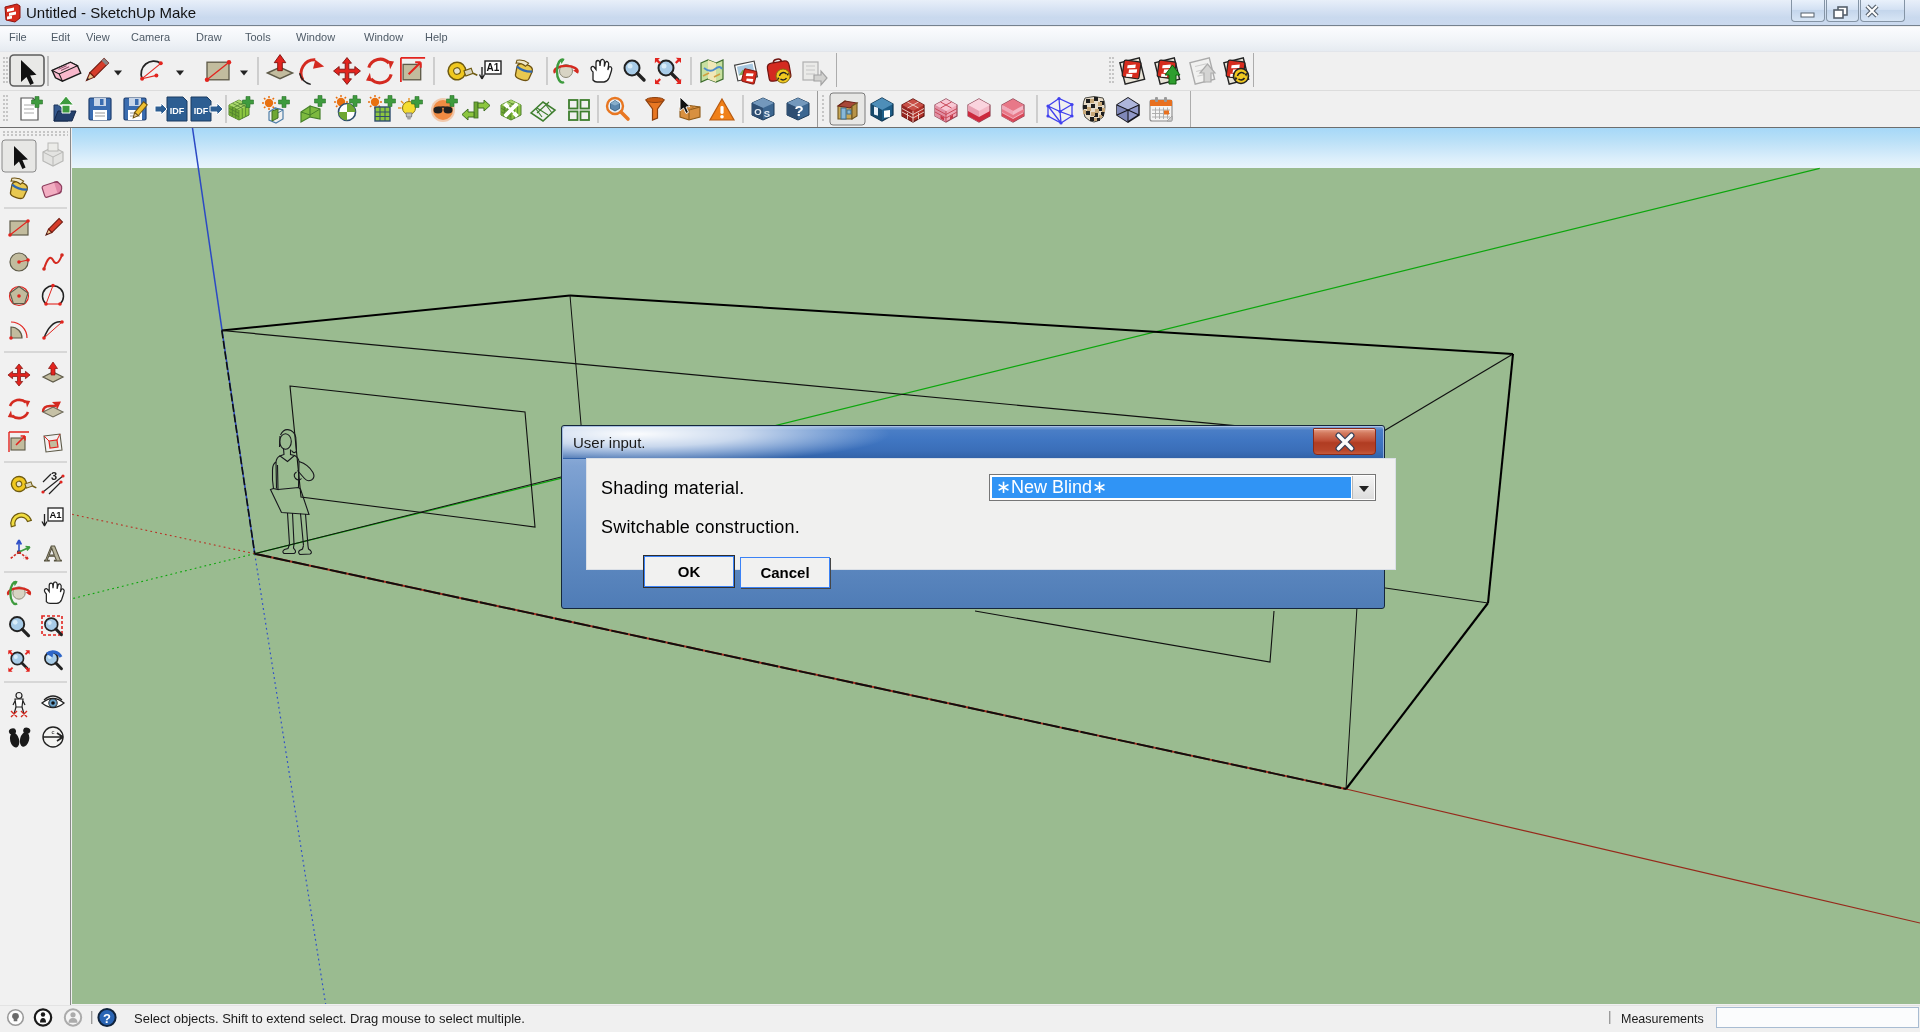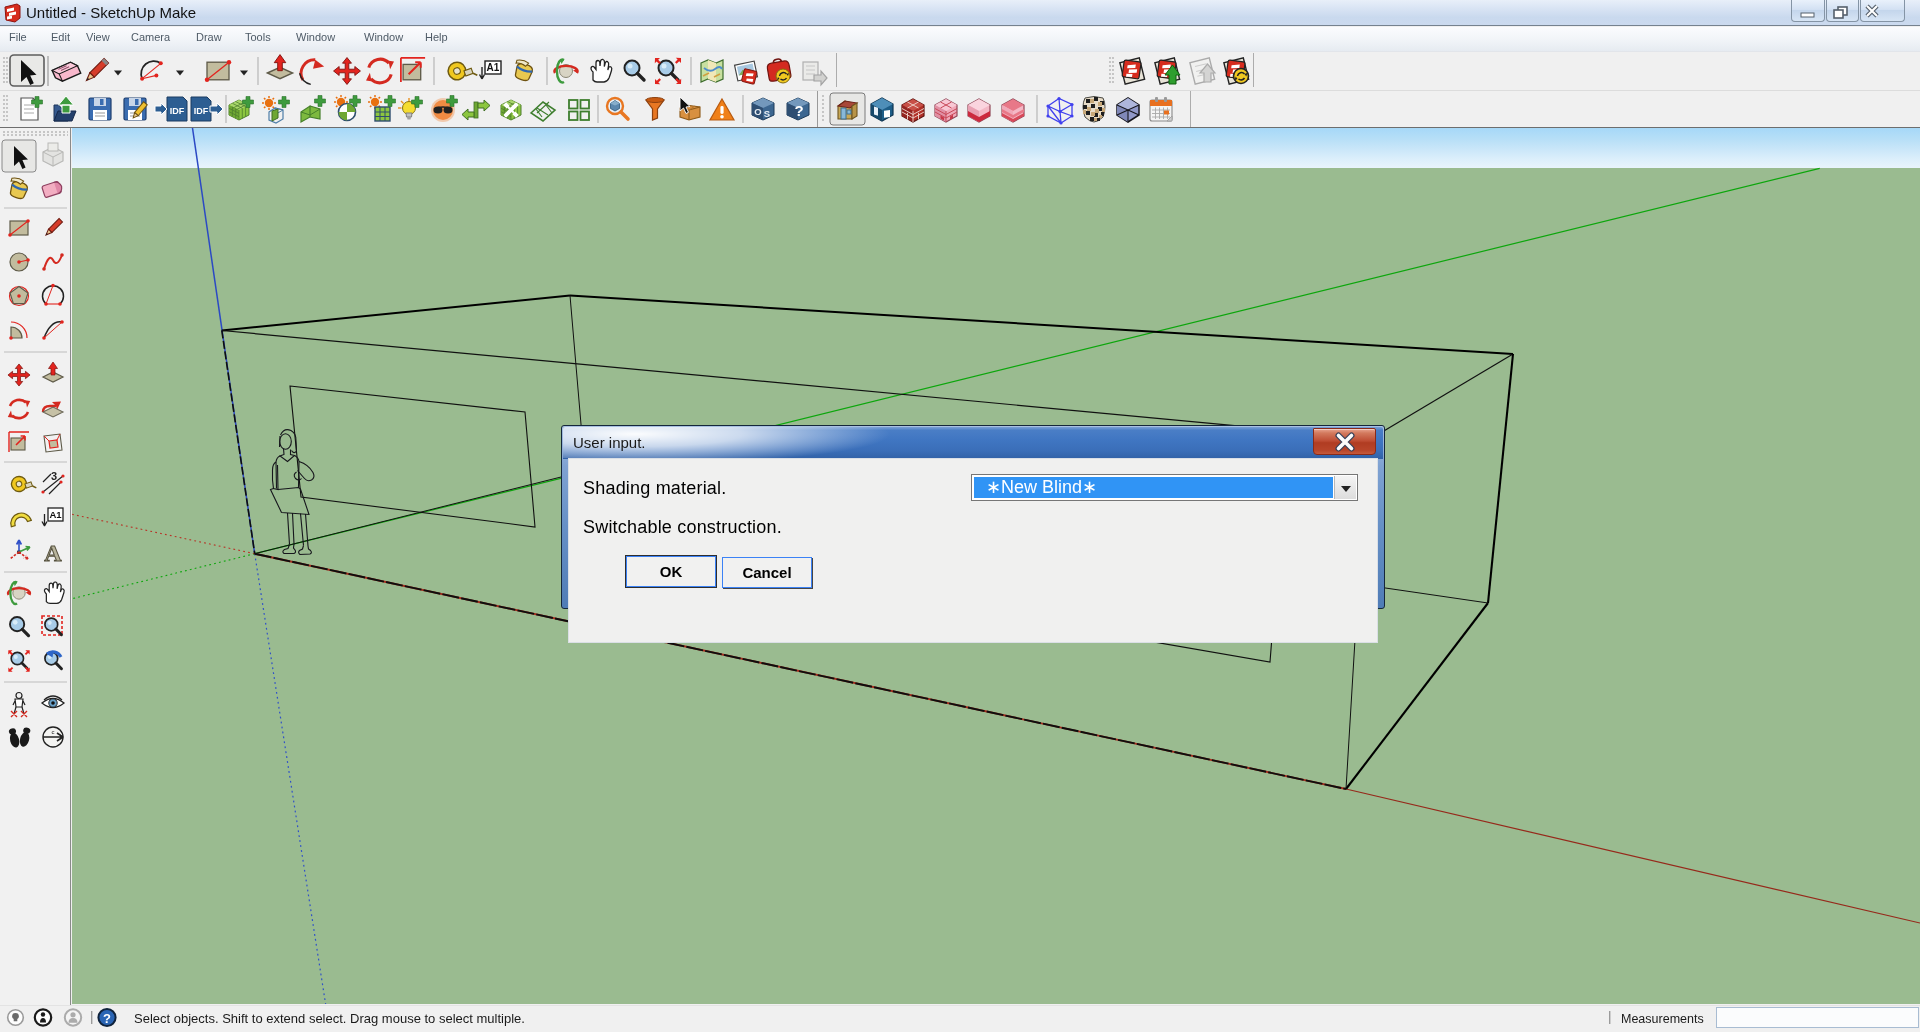--- a/index.html
+++ b/index.html
@@ -19,24 +19,24 @@
 
 #viewport{left:72px;top:128px;width:1848px;height:876px;overflow:hidden}
 #sky{position:absolute;left:0;top:0;width:1848px;height:40px;background:linear-gradient(180deg,#A6D8F8 0%,#B7DFF7 28%,#CBE7F9 55%,#DCEFFB 78%,#E9F4FC 100%)}
 #ground{position:absolute;left:0;top:40px;width:1848px;height:836px;background:#9ABB90}
 
 #dlg{left:561px;top:425px;width:824px;height:184px;border-radius:3px;border:1px solid #15273B;background:linear-gradient(180deg,#A9C1E2 0%,#7FA2D2 22%,#6690C6 55%,#4F7CB6 100%)}
 #dlgtit{left:1px;top:1px;width:820px;height:32px;border-radius:2px 2px 0 0;background:linear-gradient(180deg,#7AA0D4 0%,#4A7EC6 10%,#4076C2 40%,#3A6EB8 75%,#3161A6 100%)}
 #dlgglow{left:1px;top:1px;width:440px;height:31px;background:radial-gradient(ellipse 255px 30px at 72px 7px,rgba(255,255,255,.98) 0%,rgba(255,255,255,.72) 42%,rgba(255,255,255,0) 100%);border-radius:2px 0 0 0}
 #dlgtitle{left:11px;top:8px;font-size:15px;color:#1A1A1A}
 #dlgclose{left:751px;top:2px;width:63px;height:27px;border-radius:1px 2px 4px 4px;background:linear-gradient(180deg,#E8A590 0%,#D37A5E 16%,#BE4C33 48%,#B03C22 55%,#B8452A 85%,#C55A3C 100%);border:1px solid #8A2A18;box-shadow:inset 0 1px 0 rgba(255,255,255,.45)}
-#dlgbody{left:6px;top:32px;width:810px;height:185px;background:#F0F0EF;border:1px solid #DADFE6}
+#dlgbody{left:24px;top:32px;width:810px;height:112px;background:#F0F0EF;border:1px solid #DADFE6}
 .dlabel{position:absolute;font-size:18px;letter-spacing:.2px;color:#000}
 .combo{position:absolute;left:402px;width:387px;height:27px;background:#fff;border:1px solid #767676}
-.combosel{position:absolute;left:2px;top:2px;right:24px;bottom:2px;background:#3094F5;color:#fff;font-size:18px;line-height:21px;padding-left:12px}
+.combosel{position:absolute;left:2px;top:2px;right:24px;bottom:2px;background:#3094F5;color:#fff;font-size:18px;line-height:21px;padding-left:4px}
 .combotxt{position:absolute;left:6px;top:2px;font-size:18px;color:#000}
 .comboarrow{position:absolute;right:1px;top:1px;width:22px;bottom:1px;background:linear-gradient(180deg,#F4F4F4,#DDDDDD);border-left:1px solid #B8B8B8}
 .comboarrow:after{content:"";position:absolute;left:6px;top:10px;border-left:5px solid transparent;border-right:5px solid transparent;border-top:6px solid #222}
 .dbtn{position:absolute;width:90px;height:31px;background:#F1F1F0;border:1px solid #3b82f6;box-shadow:1px 1px 0 #464646;font-size:15px;font-weight:700;text-align:center;line-height:29px;color:#000}
 
 #statusbar{left:0;top:1005px;width:1920px;height:27px;background:#F0F0F0;border-top:1px solid #E3E3E3}
 #stattext{left:134px;top:1011px;font-size:13px;color:#1A1A1A}
 #meastext{left:1621px;top:1012px;font-size:12.5px;color:#1A1A1A}
 #measbox{left:1716px;top:1007px;width:203px;height:21px;background:#FBFCFD;border:1px solid #A8BCD2}
 svg{position:absolute;overflow:visible}

